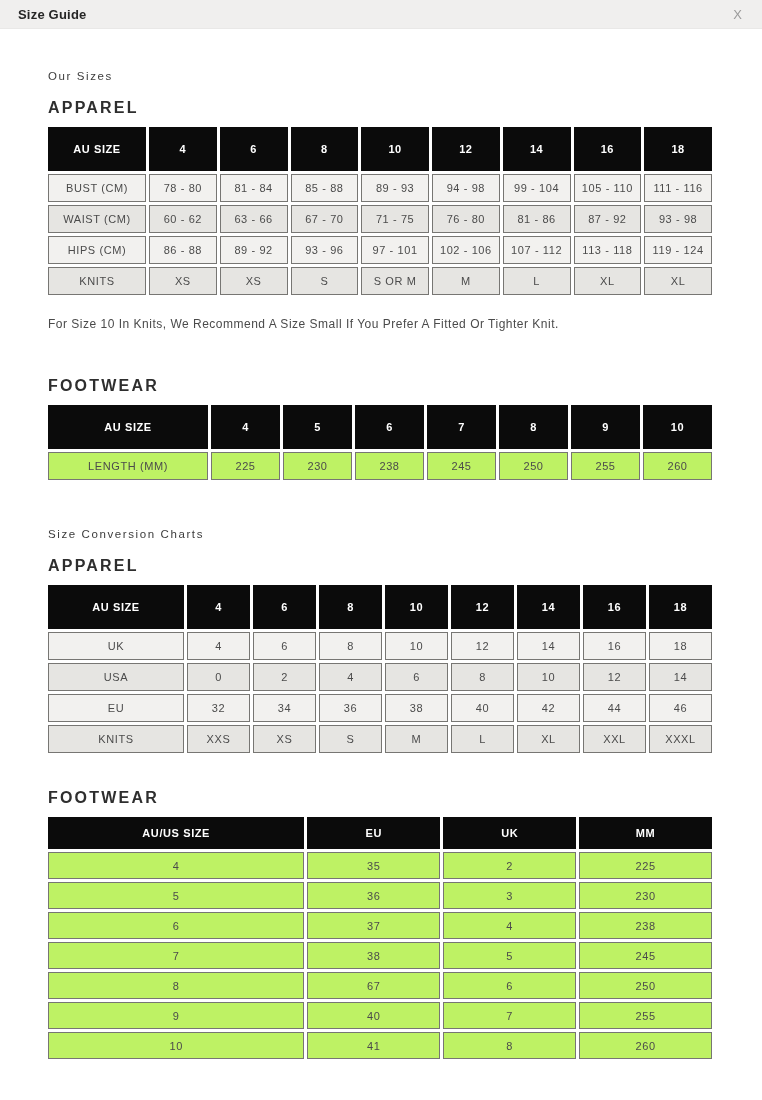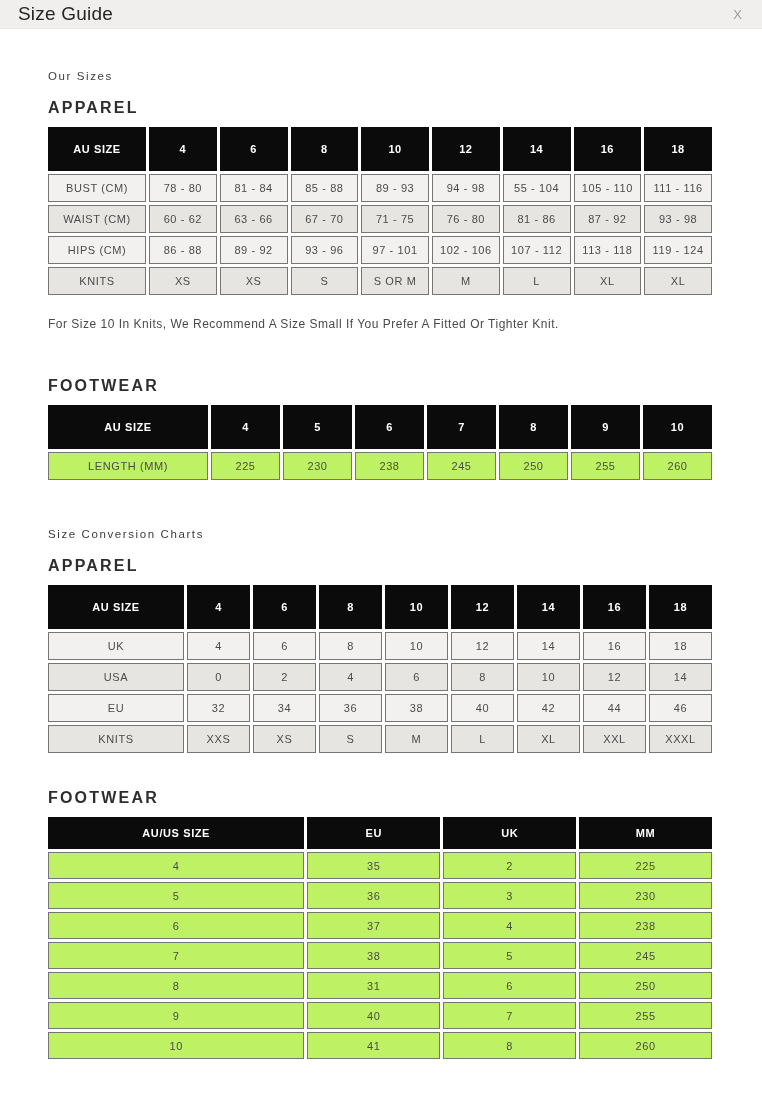--- a/index.html
+++ b/index.html
@@ -11,21 +11,21 @@
     overflow: hidden;
     position: relative;
   }
   .topbar {
     height: 29px; width: 100%;
     background: #f0efee;
     display: flex; align-items: center; justify-content: space-between;
     padding: 0 16px 0 18px;
     border-bottom: 1px solid #e9e8e7;
   }
-  .topbar-title { font-size: 19px; font-weight: normal; color: #262626; letter-spacing: 0.2px; text-align: center; }
+  .topbar-title { font-size: 13px; font-weight: bold; color: #262626; letter-spacing: 0.2px; text-align: center; }
   .close-btn {
     background: none; border: none; cursor: pointer;
     font-size: 13px; color: #9b9b9b; font-family: "Liberation Sans", sans-serif;
     padding: 2px 4px; line-height: 1;
   }
   .content { padding: 0 50px 0 48px; }
 
   .section-heading {
     font-size: 11.5px; color: #3c3c3c; letter-spacing: 1.6px; font-weight: normal;
   }
@@ -85,21 +85,21 @@
       <div class="th">12</div>
       <div class="th">14</div>
       <div class="th">16</div>
       <div class="th">18</div>
       <div class="td light">BUST (CM)</div>
       <div class="td light">78 - 80</div>
       <div class="td light">81 - 84</div>
       <div class="td light">85 - 88</div>
       <div class="td light">89 - 93</div>
       <div class="td light">94 - 98</div>
-      <div class="td light">55 - 104</div>
+      <div class="td light">99 - 104</div>
       <div class="td light">105 - 110</div>
       <div class="td light">111 - 116</div>
       <div class="td dark">WAIST (CM)</div>
       <div class="td dark">60 - 62</div>
       <div class="td dark">63 - 66</div>
       <div class="td dark">67 - 70</div>
       <div class="td dark">71 - 75</div>
       <div class="td dark">76 - 80</div>
       <div class="td dark">81 - 86</div>
       <div class="td dark">87 - 92</div>
@@ -213,21 +213,21 @@
       <div class="td uniform">230</div>
       <div class="td uniform">6</div>
       <div class="td uniform">37</div>
       <div class="td uniform">4</div>
       <div class="td uniform">238</div>
       <div class="td uniform">7</div>
       <div class="td uniform">38</div>
       <div class="td uniform">5</div>
       <div class="td uniform">245</div>
       <div class="td uniform">8</div>
-      <div class="td uniform">31</div>
+      <div class="td uniform">67</div>
       <div class="td uniform">6</div>
       <div class="td uniform">250</div>
       <div class="td uniform">9</div>
       <div class="td uniform">40</div>
       <div class="td uniform">7</div>
       <div class="td uniform">255</div>
       <div class="td uniform">10</div>
       <div class="td uniform">41</div>
       <div class="td uniform">8</div>
       <div class="td uniform">260</div>

